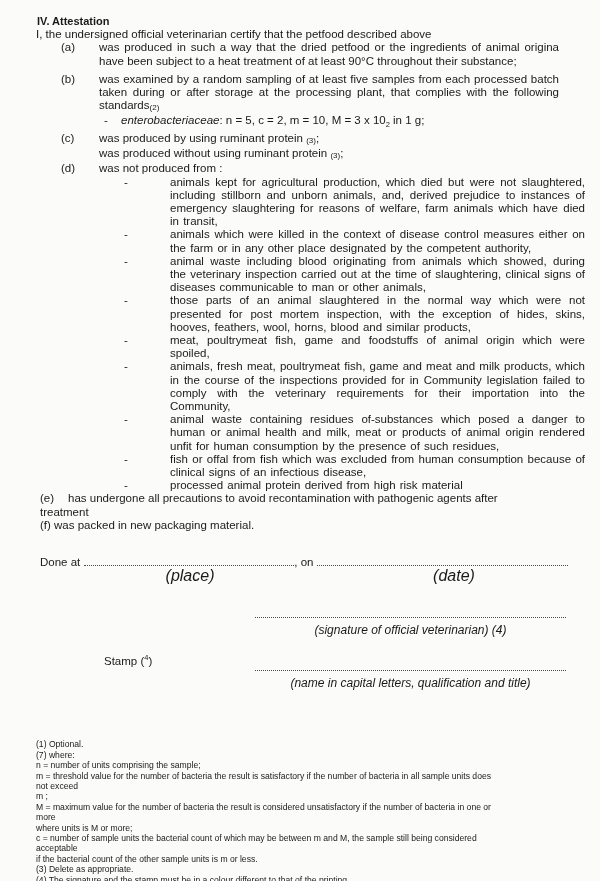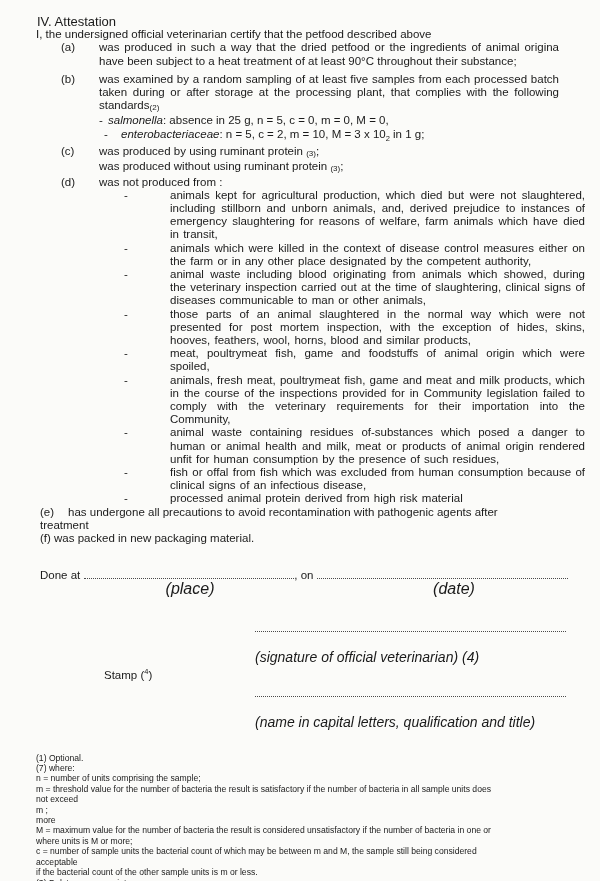--- a/index.html
+++ b/index.html
@@ -8,21 +8,21 @@
     background:#fbfbf9;
     font-family:"Liberation Sans","DejaVu Sans",sans-serif;
     color:#1a1a1a;
     overflow:hidden;
     position:relative;
   }
   .doc{
     position:absolute;left:36px;top:15px;width:549px;
     font-size:11.5px;line-height:13.2px;
   }
-  .title{font-weight:normal;font-size:13px;margin:0 0 0 1px;}
+  .title{font-weight:bold;font-size:11px;margin:0 0 0 1px;}
   .intro{margin:0;}
   .row{display:flex;align-items:flex-start;}
   .row .lbl{width:63px;box-sizing:border-box;padding-left:25px;flex:none;}
   .row .body{width:460px;text-align:justify;}
   .row.sp{margin-top:5px;}
   .std-line{ text-align:left; }
   .std-line.indent{padding-left:5px;}
   .std-line .dash{display:inline-block;min-width:9px;}
   .std-line.indent .dash{margin-right:8px;}
   .ital{font-style:italic;}
@@ -42,21 +42,21 @@
   .dots{display:inline-block;border-bottom:1.4px dotted #4a4a4a;height:10px;}
   .dots.d1{width:210px;margin-left:4px;}
   .dots.d2{flex:1;margin-left:4px;}
   .doneat-captions{display:flex;margin-left:4px;width:528px;font-size:16px;}
   .doneat-captions .c1{width:300px;text-align:center;font-style:italic;}
   .doneat-captions .c2{flex:1;text-align:center;font-style:italic;}
   .sigarea{position:relative;margin-top:27px;height:110px;}
   .stamp{position:absolute;left:68px;top:42px;}
   .sigcol{position:absolute;left:219px;width:311px;}
   .fieldline{border-bottom:1.4px dotted #4a4a4a;height:8px;}
-  .sigcaption{font-style:italic;font-size:14px;margin-top:19px;}
+  .sigcaption{text-align:center;font-style:italic;font-size:12px;margin-top:6px;}
   .fieldline.second{margin-top:24px;}
   
   .footnotes{margin-top:20px;font-size:8.6px;line-height:10.4px;}
   .fn{white-space:nowrap;}
 </style>
 </head>
 <body>
 
 <div class="doc">
 
@@ -65,23 +65,20 @@
 
   <div class="row">
     <div class="lbl">(a)</div>
     <div class="body">was produced in such a way that the dried petfood or the ingredients of animal origina have been subject to a heat treatment of at least 90°C throughout their substance;</div>
   </div>
 
   <div class="row sp">
     <div class="lbl">(b)</div>
     <div class="body">
       <span>was examined by a random sampling of at least five samples from each processed batch taken during or after storage at the processing plant, that complies with the following standards</span><span class="ref">(2)</span>
-      <div class="std-line">
-        <span class="dash">-</span><span class="ital">salmonella</span><span>: absence in 25 g, n = 5, c = 0, m = 0, M = 0,</span>
-      </div>
       <div class="std-line indent">
         <span class="dash">-</span><span class="ital">enterobacteriaceae</span><span>: n = 5, c = 2, m = 10, M = 3 x 10</span><span class="sub">2</span><span> in 1 g;</span>
       </div>
     </div>
   </div>
 
   <div class="row">
     <div class="lbl">(c)</div>
     <div class="body" style="text-align:left;">
       <div><span>was produced by using ruminant protein </span><span class="ref">(3)</span><span>;</span></div>
@@ -166,22 +163,22 @@
     </div>
   </div>
 
   <div class="footnotes">
     <div class="fn">(1) Optional.</div>
     <div class="fn">(7) where:</div>
     <div class="fn">n = number of units comprising the sample;</div>
     <div class="fn">m = threshold value for the number of bacteria the result is satisfactory if the number of bacteria in all sample units does</div>
     <div class="fn">not exceed</div>
     <div class="fn">m ;</div>
+    <div class="fn">M = maximum value for the number of bacteria the result is considered unsatisfactory if the number of bacteria in one or</div>
     <div class="fn">more</div>
-    <div class="fn">M = maximum value for the number of bacteria the result is considered unsatisfactory if the number of bacteria in one or</div>
     <div class="fn">where units is M or more;</div>
     <div class="fn">c = number of sample units the bacterial count of which may be between m and M, the sample still being considered</div>
     <div class="fn">acceptable</div>
     <div class="fn">if the bacterial count of the other sample units is m or less.</div>
     <div class="fn">(3) Delete as appropriate.</div>
     <div class="fn">(4) The signature and the stamp must be in a colour different to that of the printing.</div>
   </div>
 
 </div>
 

